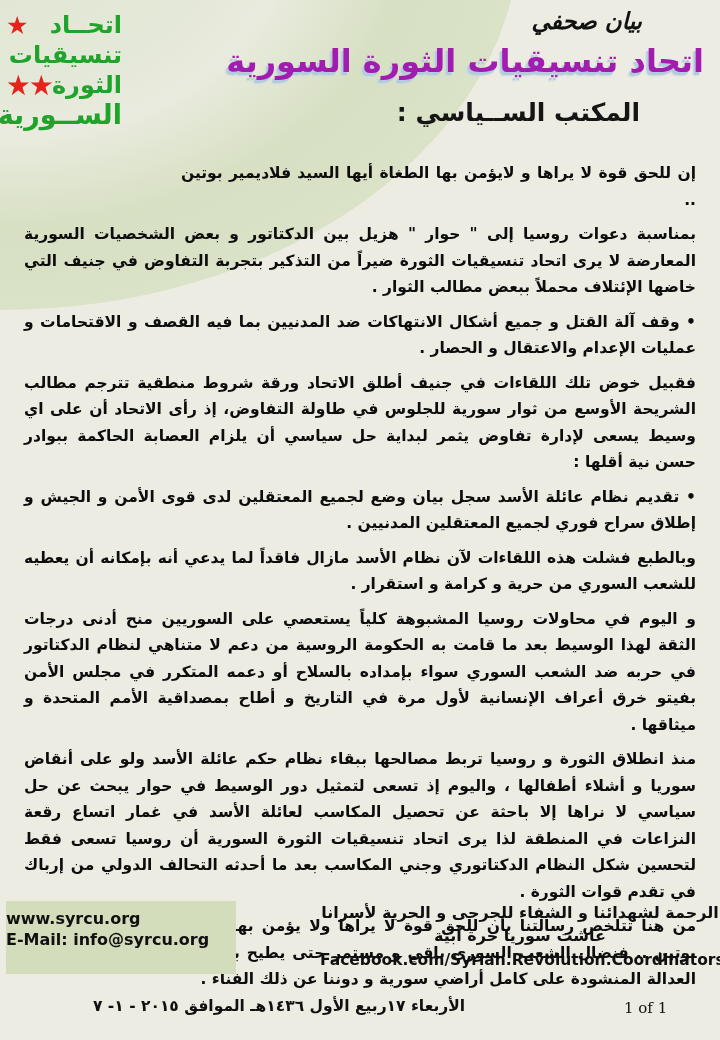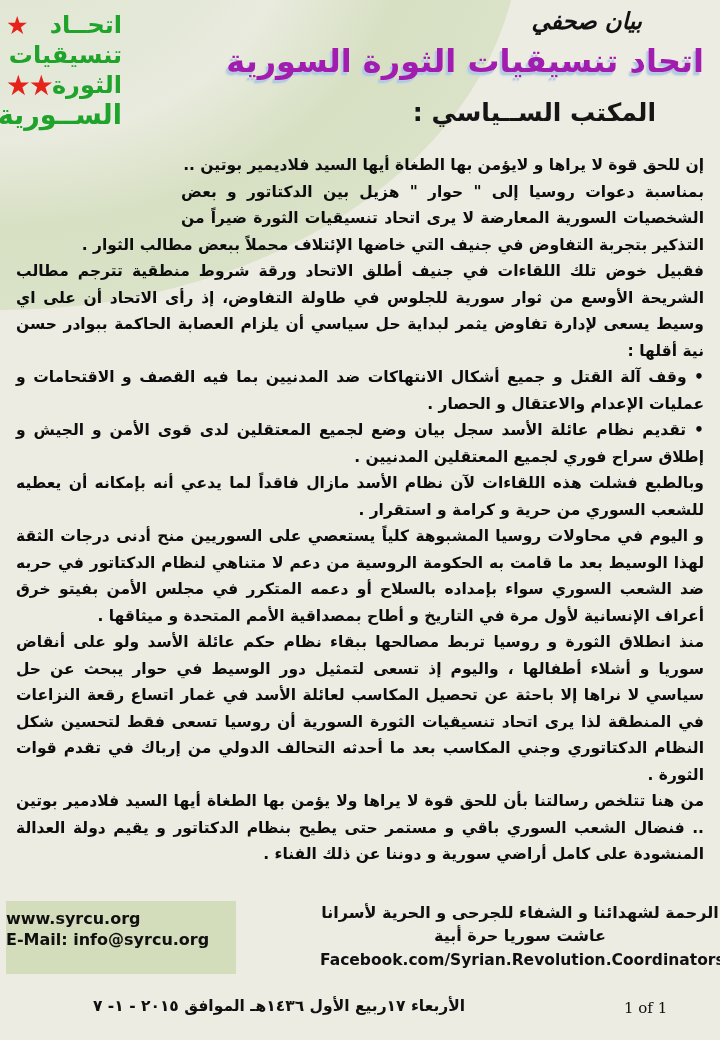--- a/index.html
+++ b/index.html
@@ -41,33 +41,33 @@
     font-size:23px;font-weight:bold;color:#111;
     direction:rtl;white-space:nowrap;font-style:italic;
   }
   .doc-title{
     position:absolute;top:42px;right:16px;
     font-size:32px;font-weight:bold;color:#a21caf;
     direction:rtl;white-space:nowrap;
     text-shadow:-2px 3px 0 #b4cadd, -3px 4px 2px #c7d7e4;
   }
   .subtitle{
-    position:absolute;top:98px;right:64px;
+    position:absolute;top:98px;right:80px;
     font-size:25px;font-weight:bold;color:#151515;
     direction:rtl;white-space:nowrap;
   }
   
   .body-text{
     position:absolute;top:152px;left:16px;right:16px;
     direction:rtl;
     text-align:justify;
     font-size:15.5px;font-weight:bold;color:#0d0d0d;
     line-height:26.5px;
   }
-  .body-text p{margin:0;padding:0;}
+  .body-text p{margin:8px;padding:0;}
   .wrap-spacer{
     float:left;width:165px;height:54px;
   }
   
   .contact-box{
     position:absolute;left:6px;top:901px;width:220px;height:60px;
     background:#d3ddbb;
     padding:7px 10px 6px 0;
     font-size:16px;font-weight:bold;color:#101010;
     line-height:21px;
@@ -118,22 +118,22 @@
   </div>
 
   <div class="kicker">بيان صحفي</div>
   <div class="doc-title">اتحاد تنسيقيات الثورة السورية</div>
   <div class="subtitle">المكتب الســياسي :</div>
 
   <div class="body-text">
     <div class="wrap-spacer"></div>
     <p>إن للحق قوة لا يراها و لايؤمن بها الطغاة أيها السيد فلاديمير بوتين ..</p>
     <p>بمناسبة دعوات روسيا إلى " حوار " هزيل بين الدكتاتور و بعض الشخصيات السورية المعارضة لا يرى اتحاد تنسيقيات الثورة ضيراً من التذكير بتجربة التفاوض في جنيف التي خاضها الإئتلاف محملاً ببعض مطالب الثوار .</p>
+    <p>• وقف آلة القتل و جميع أشكال الانتهاكات ضد المدنيين بما فيه القصف و الاقتحامات و عمليات الإعدام والاعتقال و الحصار .</p>
     <p>فقبيل خوض تلك اللقاءات في جنيف أطلق الاتحاد ورقة شروط منطقية تترجم مطالب الشريحة الأوسع من ثوار سورية للجلوس في طاولة التفاوض، إذ رأى الاتحاد أن على اي وسيط يسعى لإدارة تفاوض يثمر لبداية حل سياسي أن يلزام العصابة الحاكمة ببوادر حسن نية أقلها :</p>
-    <p>• وقف آلة القتل و جميع أشكال الانتهاكات ضد المدنيين بما فيه القصف و الاقتحامات و عمليات الإعدام والاعتقال و الحصار .</p>
     <p>• تقديم نظام عائلة الأسد سجل بيان وضع لجميع المعتقلين لدى قوى الأمن و الجيش و إطلاق سراح فوري لجميع المعتقلين المدنيين .</p>
     <p>وبالطبع فشلت هذه اللقاءات لآن نظام الأسد مازال فاقداً لما يدعي أنه بإمكانه أن يعطيه للشعب السوري من حرية و كرامة و استقرار .</p>
     <p>و اليوم في محاولات روسيا المشبوهة كلياً يستعصي على السوريين منح أدنى درجات الثقة لهذا الوسيط بعد ما قامت به الحكومة الروسية من دعم لا متناهي لنظام الدكتاتور في حربه ضد الشعب السوري سواء بإمداده بالسلاح أو دعمه المتكرر في مجلس الأمن بفيتو خرق أعراف الإنسانية لأول مرة في التاريخ و أطاح بمصداقية الأمم المتحدة و ميثاقها .</p>
     <p>منذ انطلاق الثورة و روسيا تربط مصالحها ببقاء نظام حكم عائلة الأسد ولو على أنقاض سوريا و أشلاء أطفالها ، واليوم إذ تسعى لتمثيل دور الوسيط في حوار يبحث عن حل سياسي لا نراها إلا باحثة عن تحصيل المكاسب لعائلة الأسد في غمار اتساع رقعة النزاعات في المنطقة لذا يرى اتحاد تنسيقيات الثورة السورية أن روسيا تسعى فقط لتحسين شكل النظام الدكتاتوري وجني المكاسب بعد ما أحدثه التحالف الدولي من إرباك في تقدم قوات الثورة .</p>
     <p>من هنا تتلخص رسالتنا بأن للحق قوة لا يراها ولا يؤمن بها الطغاة أيها السيد فلادمير بوتين .. فنضال الشعب السوري باقي و مستمر حتى يطيح بنظام الدكتاتور و يقيم دولة العدالة المنشودة على كامل أراضي سورية و دوننا عن ذلك الفناء .</p>
   </div>
 
   <div class="contact-box">
     <div>www.syrcu.org</div>
     <div>E-Mail: info@syrcu.org</div>

